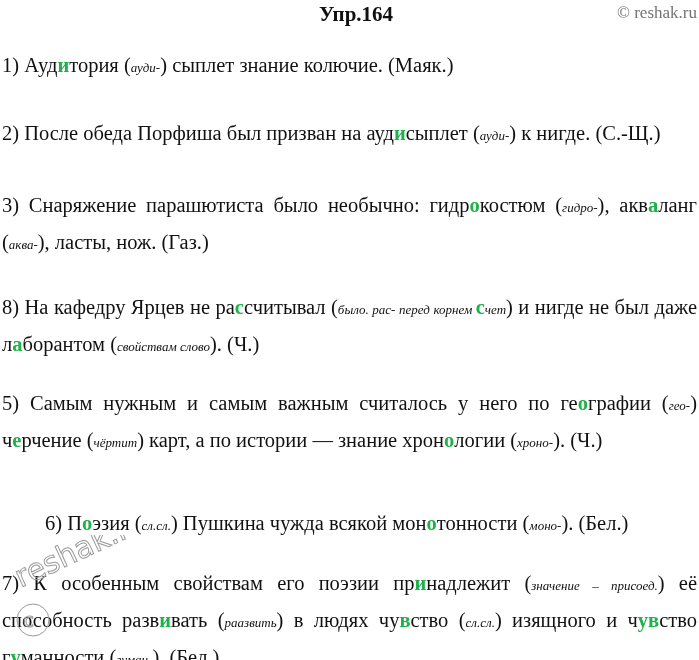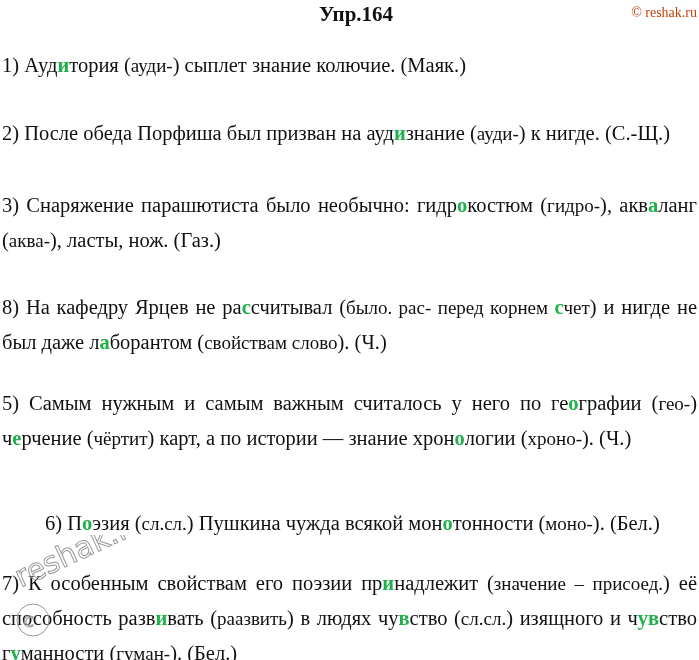--- a/index.html
+++ b/index.html
@@ -1,35 +1,35 @@
 <!DOCTYPE html>
 <html><head>
 <meta charset="utf-8">
 <style>
   html, body { margin: 0; padding: 0; background: #ffffff; }
   body { width: 699px; height: 660px; position: relative; overflow: hidden;
          font-family: "Liberation Serif", "DejaVu Serif", serif; color: #111; }
   .title { position: absolute; top: 0; left: 0; width: 696px; text-align: center;
            font-size: 21px; font-weight: bold; line-height: 28px; padding-left: 8px; }
-  .copyright { position: absolute; top: 0; right: 2px; font-size: 14px; line-height: 26px; color: #c2410c; }
+  .copyright { position: absolute; top: 0; right: 2px; font-size: 17px; line-height: 26px; color: #737373; }
   .para { position: absolute; left: 2px; width: 695px; font-size: 20.5px; line-height: 34px;
           text-align: justify; }
   .hl { color: #1fb14a; font-weight: bold; }
-  .hint { font-size: 19px; }
+  .hint { font-style: italic; font-size: 13px; }
   .watermark { position: absolute; left: 8px; top: 535px; width: 160px; height: 110px;
                pointer-events: none; }
 </style>
 </head>
 <body>
 
 <div class="title">Упр.164</div>
 <div class="copyright">© reshak.ru</div>
 
 <div class="para" style="top:48px;"><span>1) Ауд</span><span class="hl">и</span><span>тория (</span><span class="hint">ауди-</span><span>) сыплет знание колючие. (Маяк.)</span></div>
-<div class="para" style="top:116px;"><span>2) После обеда Порфиша был призван на ауд</span><span class="hl">и</span><span>знание (</span><span class="hint">ауди-</span><span>) к нигде. (С.-Щ.)</span></div>
+<div class="para" style="top:116px;"><span>2) После обеда Порфиша был призван на ауд</span><span class="hl">и</span><span>сыплет (</span><span class="hint">ауди-</span><span>) к нигде. (С.-Щ.)</span></div>
 <div class="para" style="top:188px;"><span>3) Снаряжение парашютиста было необычно: гидр</span><span class="hl">о</span><span>костюм (</span><span class="hint">гидро-</span><span>), акв</span><span class="hl">а</span><span>ланг (</span><span class="hint">аква-</span><span>), ласты, нож. (Газ.)</span></div>
 <div class="para" style="top:290px;"><span>8) На кафедру Ярцев не ра</span><span class="hl">с</span><span>считывал (</span><span class="hint">было. рас- перед корнем </span><span class="hl">с</span><span class="hint">чет</span><span>) и нигде не был даже л</span><span class="hl">а</span><span>борантом (</span><span class="hint">свойствам слово</span><span>). (Ч.)</span></div>
 <div class="para" style="top:386px;"><span>5) Самым нужным и самым важным считалось у него по ге</span><span class="hl">о</span><span>графии (</span><span class="hint">гео-</span><span>) ч</span><span class="hl">е</span><span>рчение (</span><span class="hint">чёртит</span><span>) карт, а по истории — знание хрон</span><span class="hl">о</span><span>логии (</span><span class="hint">хроно-</span><span>). (Ч.)</span></div>
 <div class="para" style="top:506px;margin-left:43px;"><span>6) П</span><span class="hl">о</span><span>эзия (</span><span class="hint">сл.сл.</span><span>) Пушкина чужда всякой мон</span><span class="hl">о</span><span>тонности (</span><span class="hint">моно-</span><span>). (Бел.)</span></div>
 <div class="para" style="top:566px;"><span>7) К особенным свойствам его поэзии пр</span><span class="hl">и</span><span>надлежит (</span><span class="hint">значение – присоед.</span><span>) её способность разв</span><span class="hl">и</span><span>вать (</span><span class="hint">раазвить</span><span>) в людях чу</span><span class="hl">в</span><span>ство (</span><span class="hint">сл.сл.</span><span>) изящного и ч</span><span class="hl">у</span><span class="hl">в</span><span>ство г</span><span class="hl">у</span><span>манности (</span><span class="hint">гуман-</span><span>). (Бел.)</span></div>
 
 <svg class="watermark" viewBox="0 0 160 110">
   <g fill="none" stroke="#9a9a9a" stroke-width="1">
     <text x="10" y="40" font-size="30" font-family="DejaVu Sans, sans-serif" transform="rotate(-25 40 40)" fill="none" stroke="#9a9a9a">reshak.ru</text>
     <circle cx="25" cy="85" r="16"></circle>

